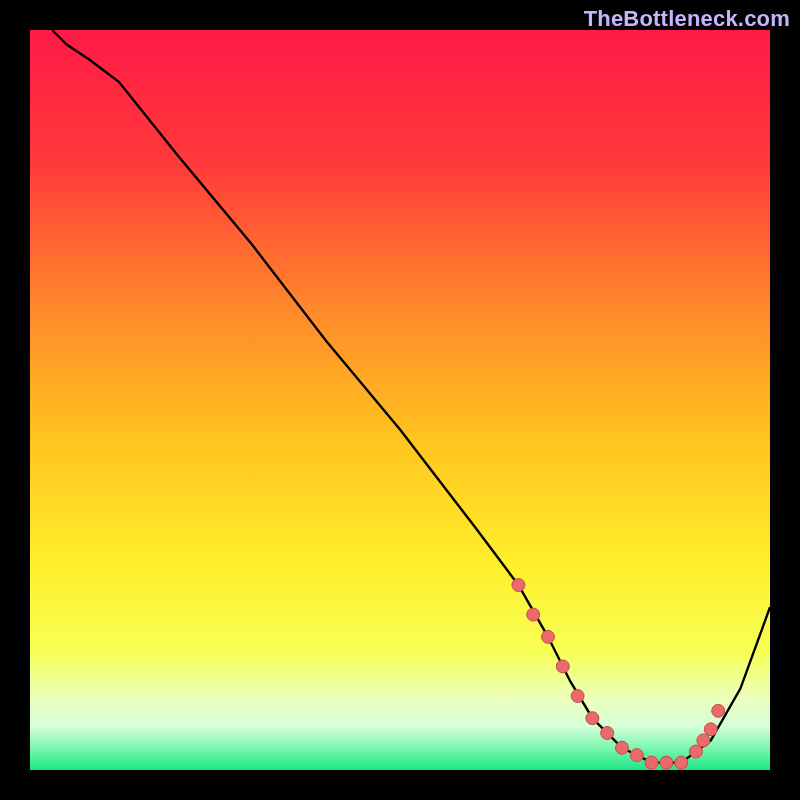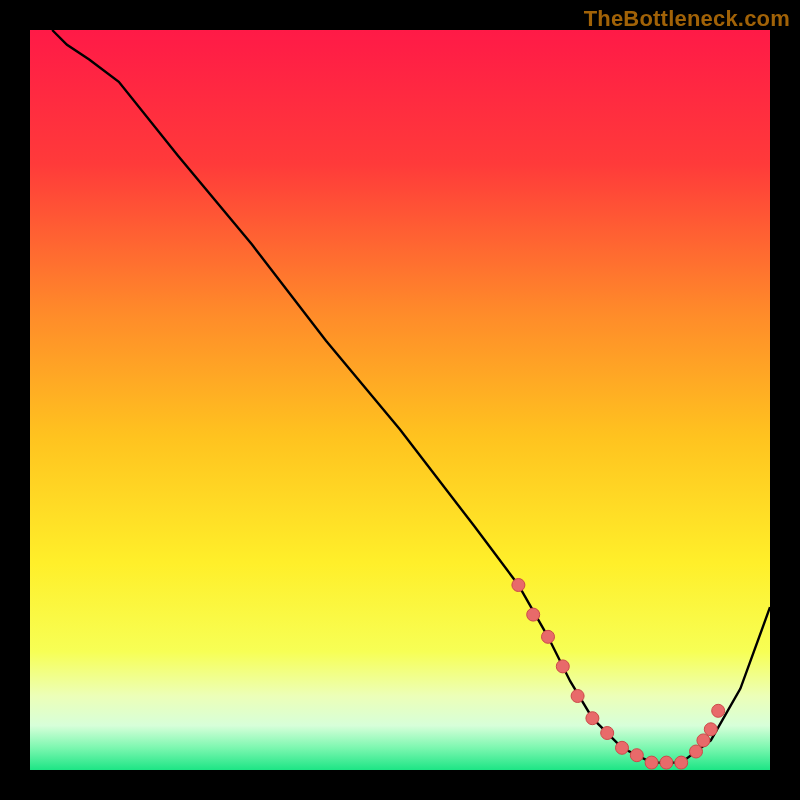--- a/index.html
+++ b/index.html
@@ -13,21 +13,21 @@
   }
   .wrap {
     position: relative;
     width: 800px;
     height: 800px;
   }
   .watermark {
     position: absolute;
     top: 6px;
     right: 10px;
-    color: #a16207;
+    color: #c4b5fd;
     font-size: 22px;
     font-weight: 600;
     letter-spacing: 0.2px;
     user-select: none;
   }
   svg {
     display: block;
   }
 </style>
 </head>

